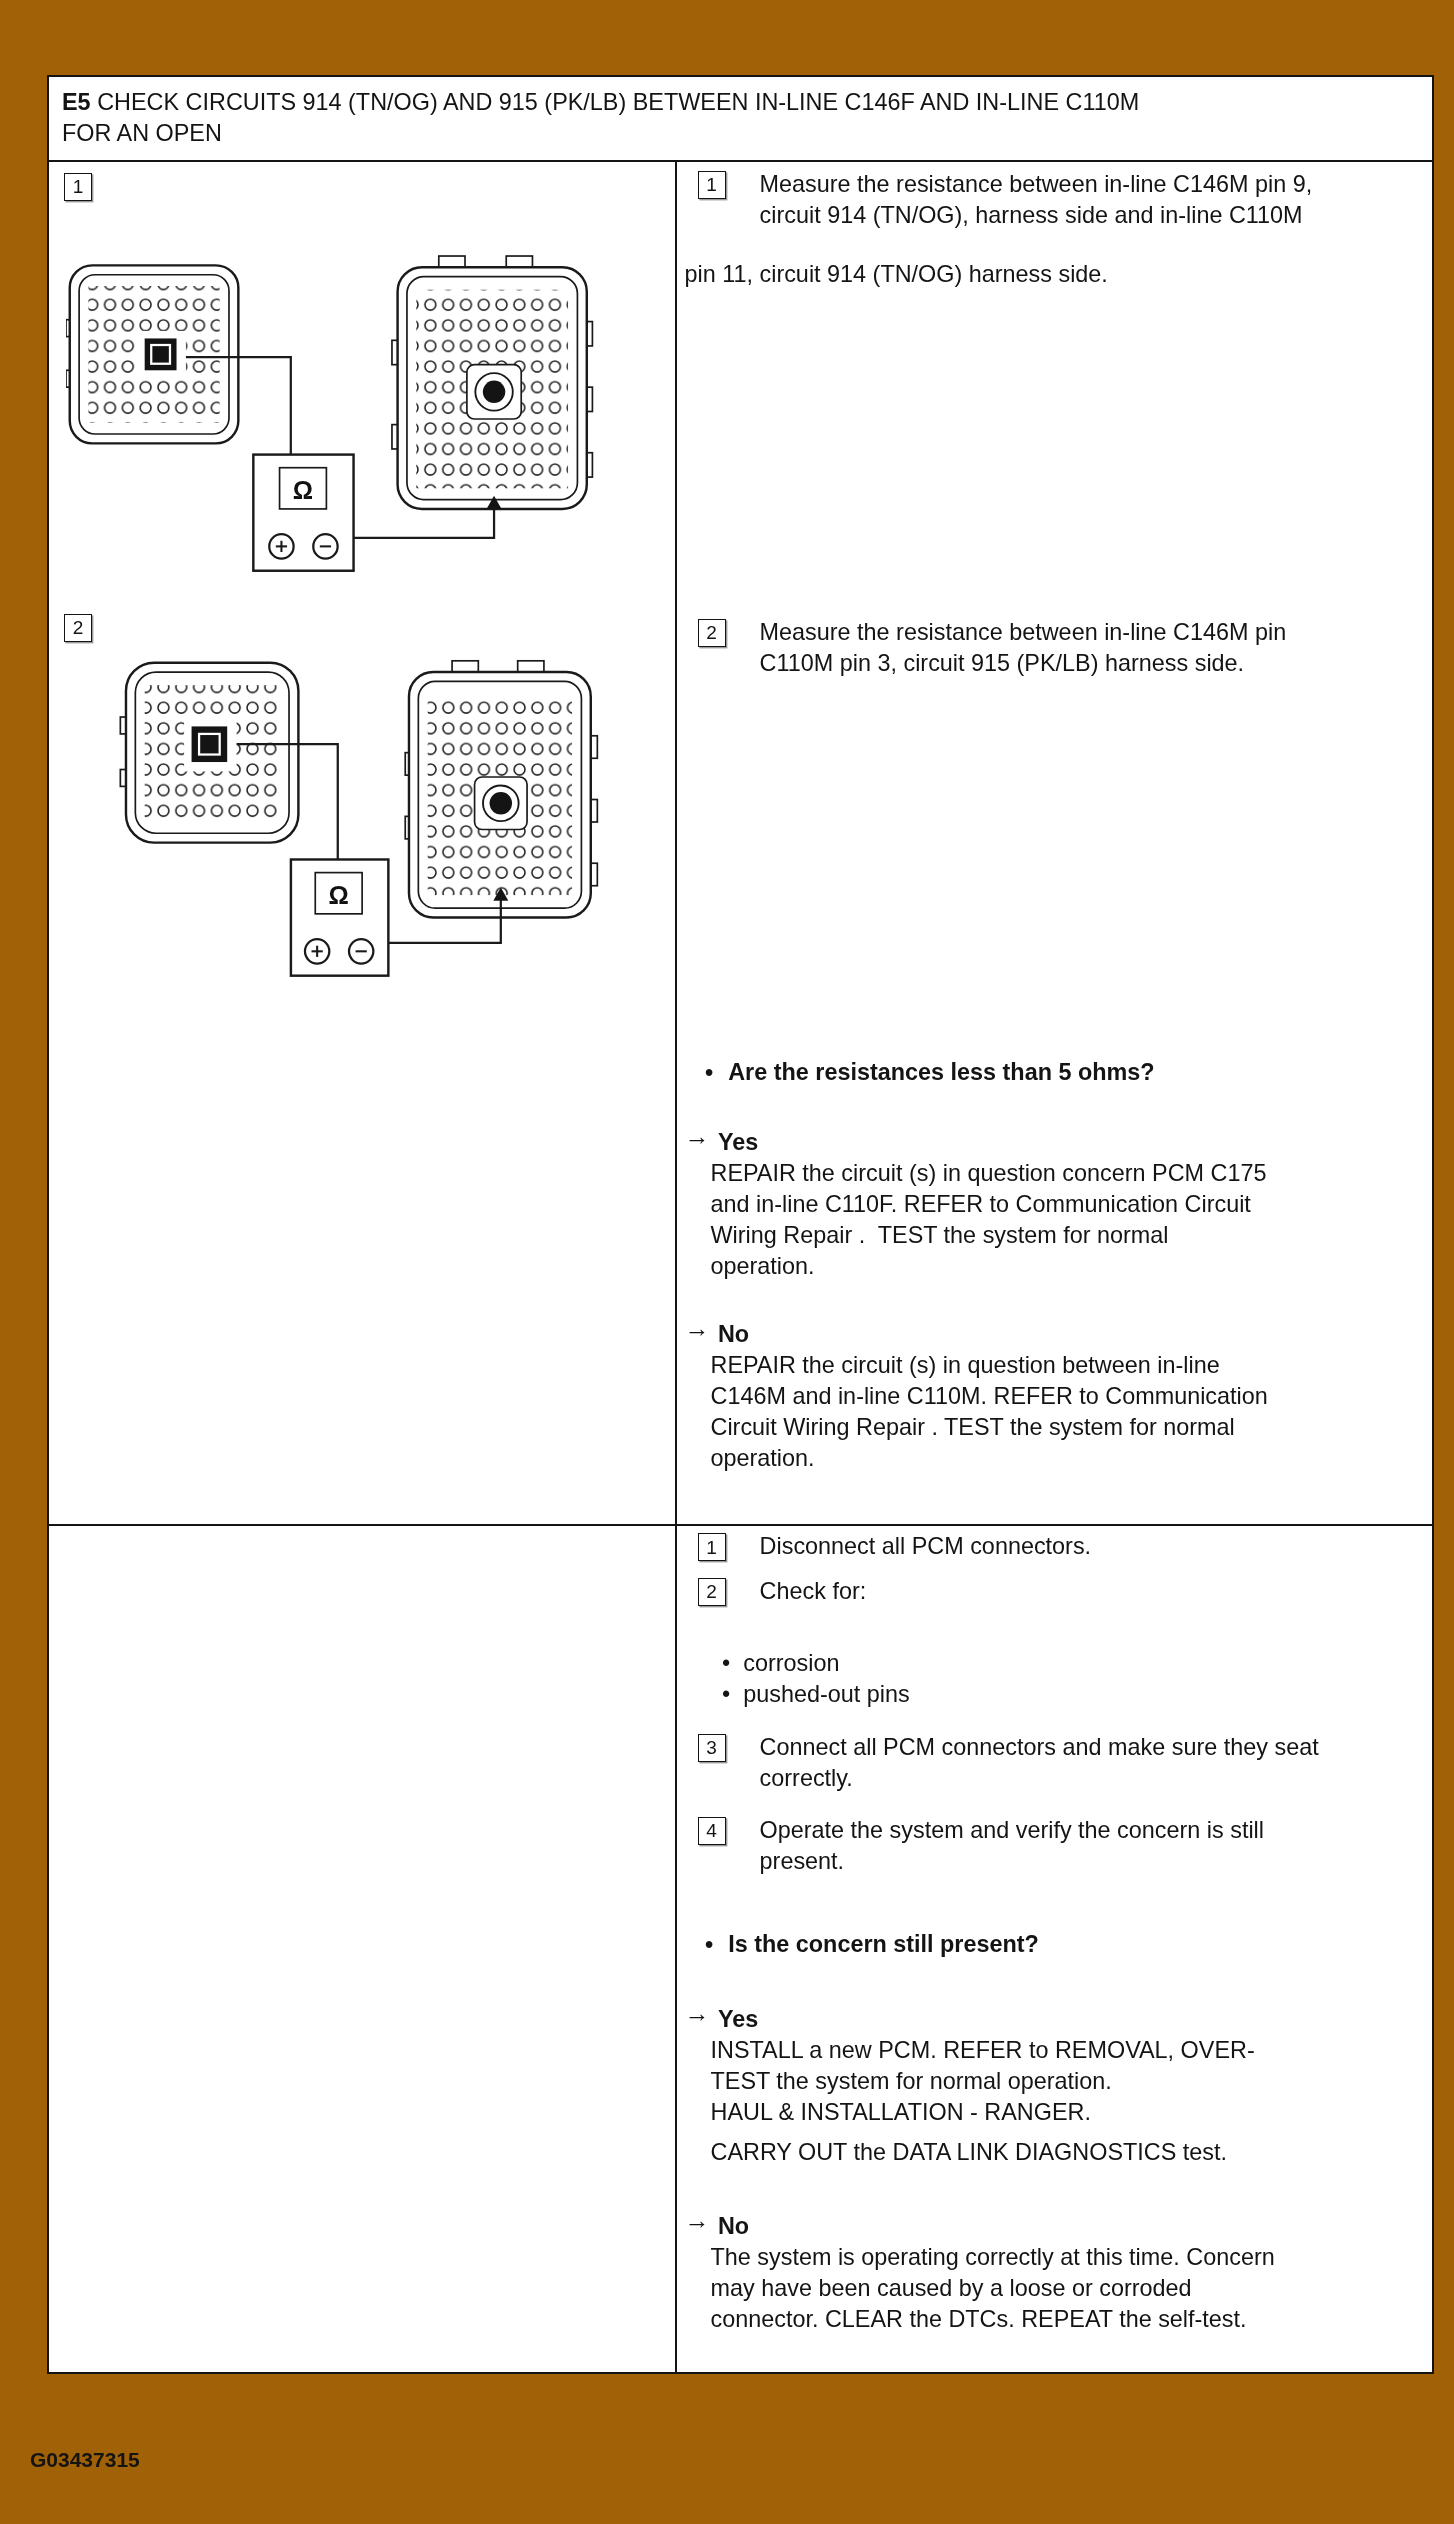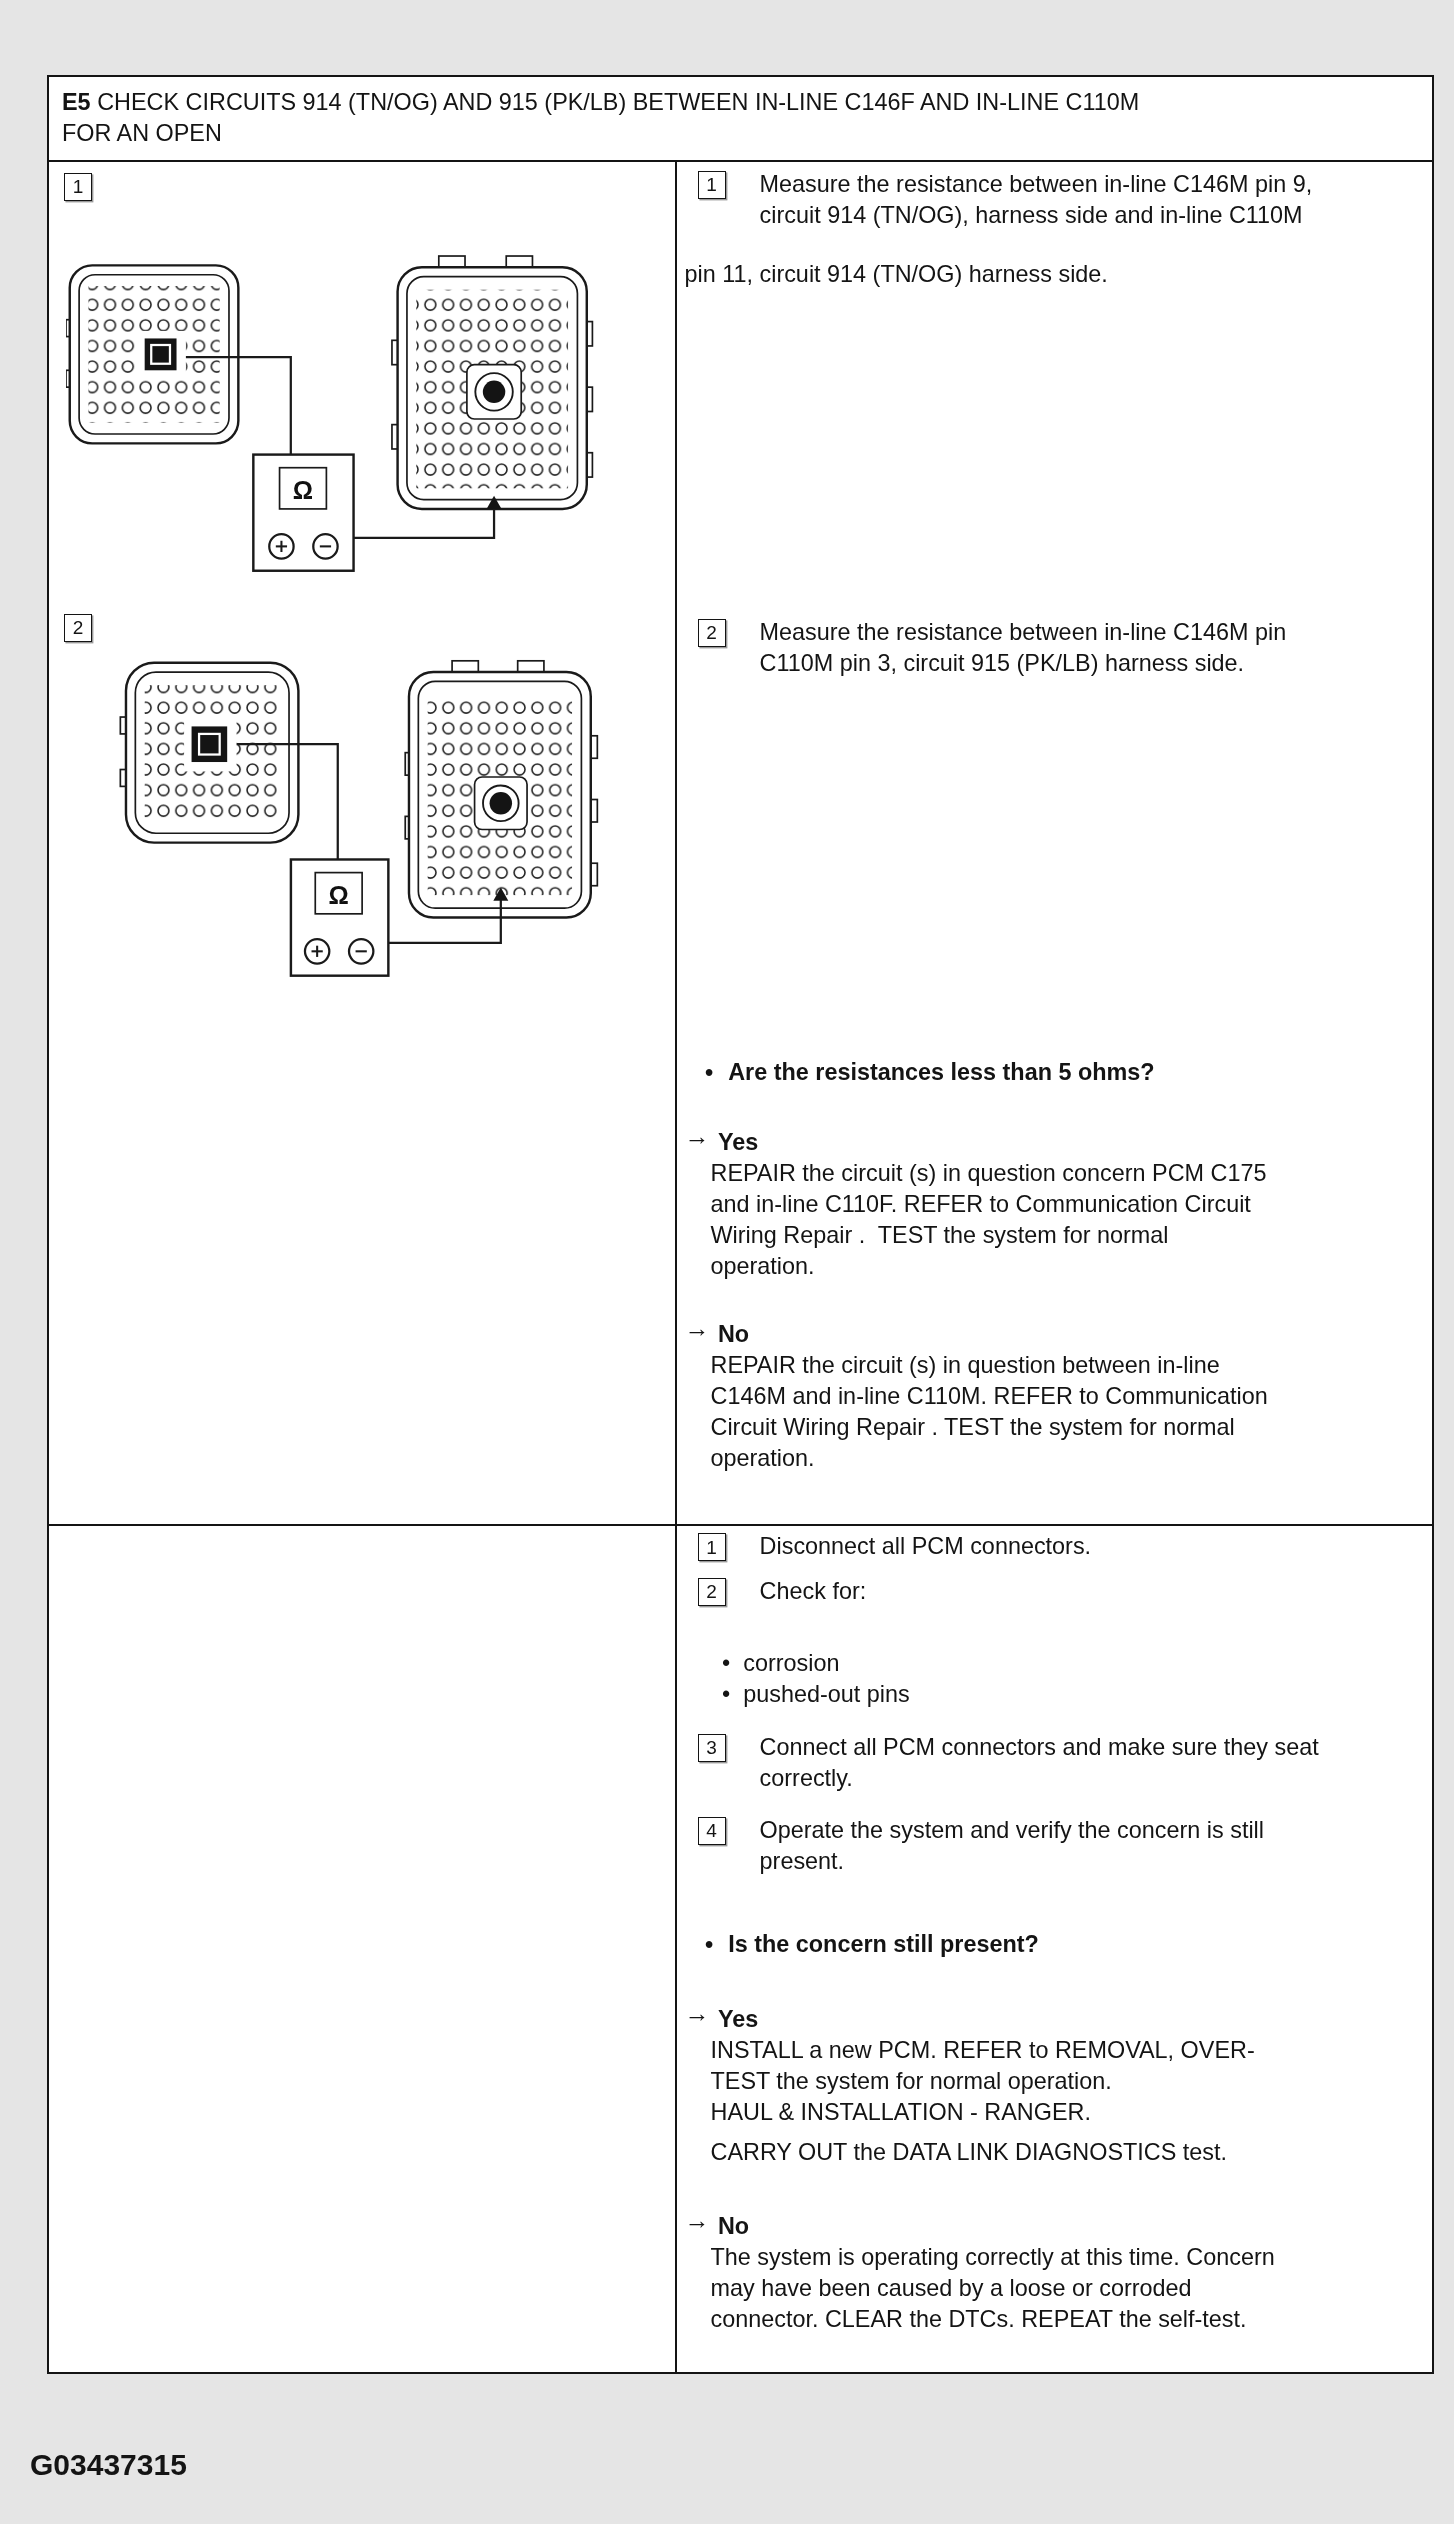--- a/index.html
+++ b/index.html
@@ -1,16 +1,16 @@
 <!DOCTYPE html>
 <html style="font-size:15px"><head>
 <meta charset="utf-8">
 <style>
   html,body{margin:0;padding:0;background:#fff;}
-  .page{position:relative;width:1455px;height:2525px;background:#e5e5e5;overflow:hidden;
+  .page{position:relative;width:1455px;height:2525px;background:#a16207;overflow:hidden;
         font-family:"Liberation Sans",sans-serif;font-size:23.4px;color:#141414;}
   .pp-table{position:absolute;left:47px;top:75px;width:1387px;border:2.8px solid #141414;box-sizing:border-box;background:#fff;}
   .row{box-sizing:border-box;}
   .row+.row{border-top:2.8px solid #141414;}
   .sec-header{padding:10.3px 13px;line-height:31px;}
   .sec-id{font-weight:bold;margin-right:6.6px;}
   .body-row{display:flex;}
   .cell{position:relative;box-sizing:border-box;}
   .cell-left{width:626px;flex:0 0 626px;}
   .cell-right{flex:1 1 auto;border-left:2.8px solid #141414;}
@@ -27,21 +27,21 @@
   .cont-line{line-height:31px;white-space:pre;}
   .question{display:flex;align-items:flex-start;font-weight:bold;line-height:31px;}
   .q-bullet{margin-right:15px;}
   .answer-head{display:flex;align-items:flex-start;}
   .arrow{font-size:25px;line-height:25px;margin-right:8.4px;position:relative;top:-2.8px;}
   .answer-label{font-weight:bold;line-height:31px;}
   .answer-body{margin-left:26px;}
   .ulink{text-underline-offset:2.8px;}
   .blist-item{display:flex;line-height:31px;}
   .blist-item .bullet{margin-right:13px;}
-  .figure-id{position:absolute;left:30px;top:2448px;font-weight:bold;font-size:30px;}
+  .figure-id{position:absolute;left:30px;top:2448px;font-weight:bold;font-size:21px;}
   .diagram{position:absolute;}
   .shape{fill:#fff;stroke:#1a1a1a;stroke-width:2.6;}
   .thin{stroke-width:1.8;}
   .wire{fill:none;stroke:#1a1a1a;stroke-width:2.4;}
   .omega{font-family:"Liberation Sans",sans-serif;font-size:27px;font-weight:bold;fill:#111;}
   .term{fill:#fff;stroke:#1a1a1a;stroke-width:2.4;}
   .tsym{stroke:#1a1a1a;stroke-width:2.2;}
 </style>
 </head>
 <body>

